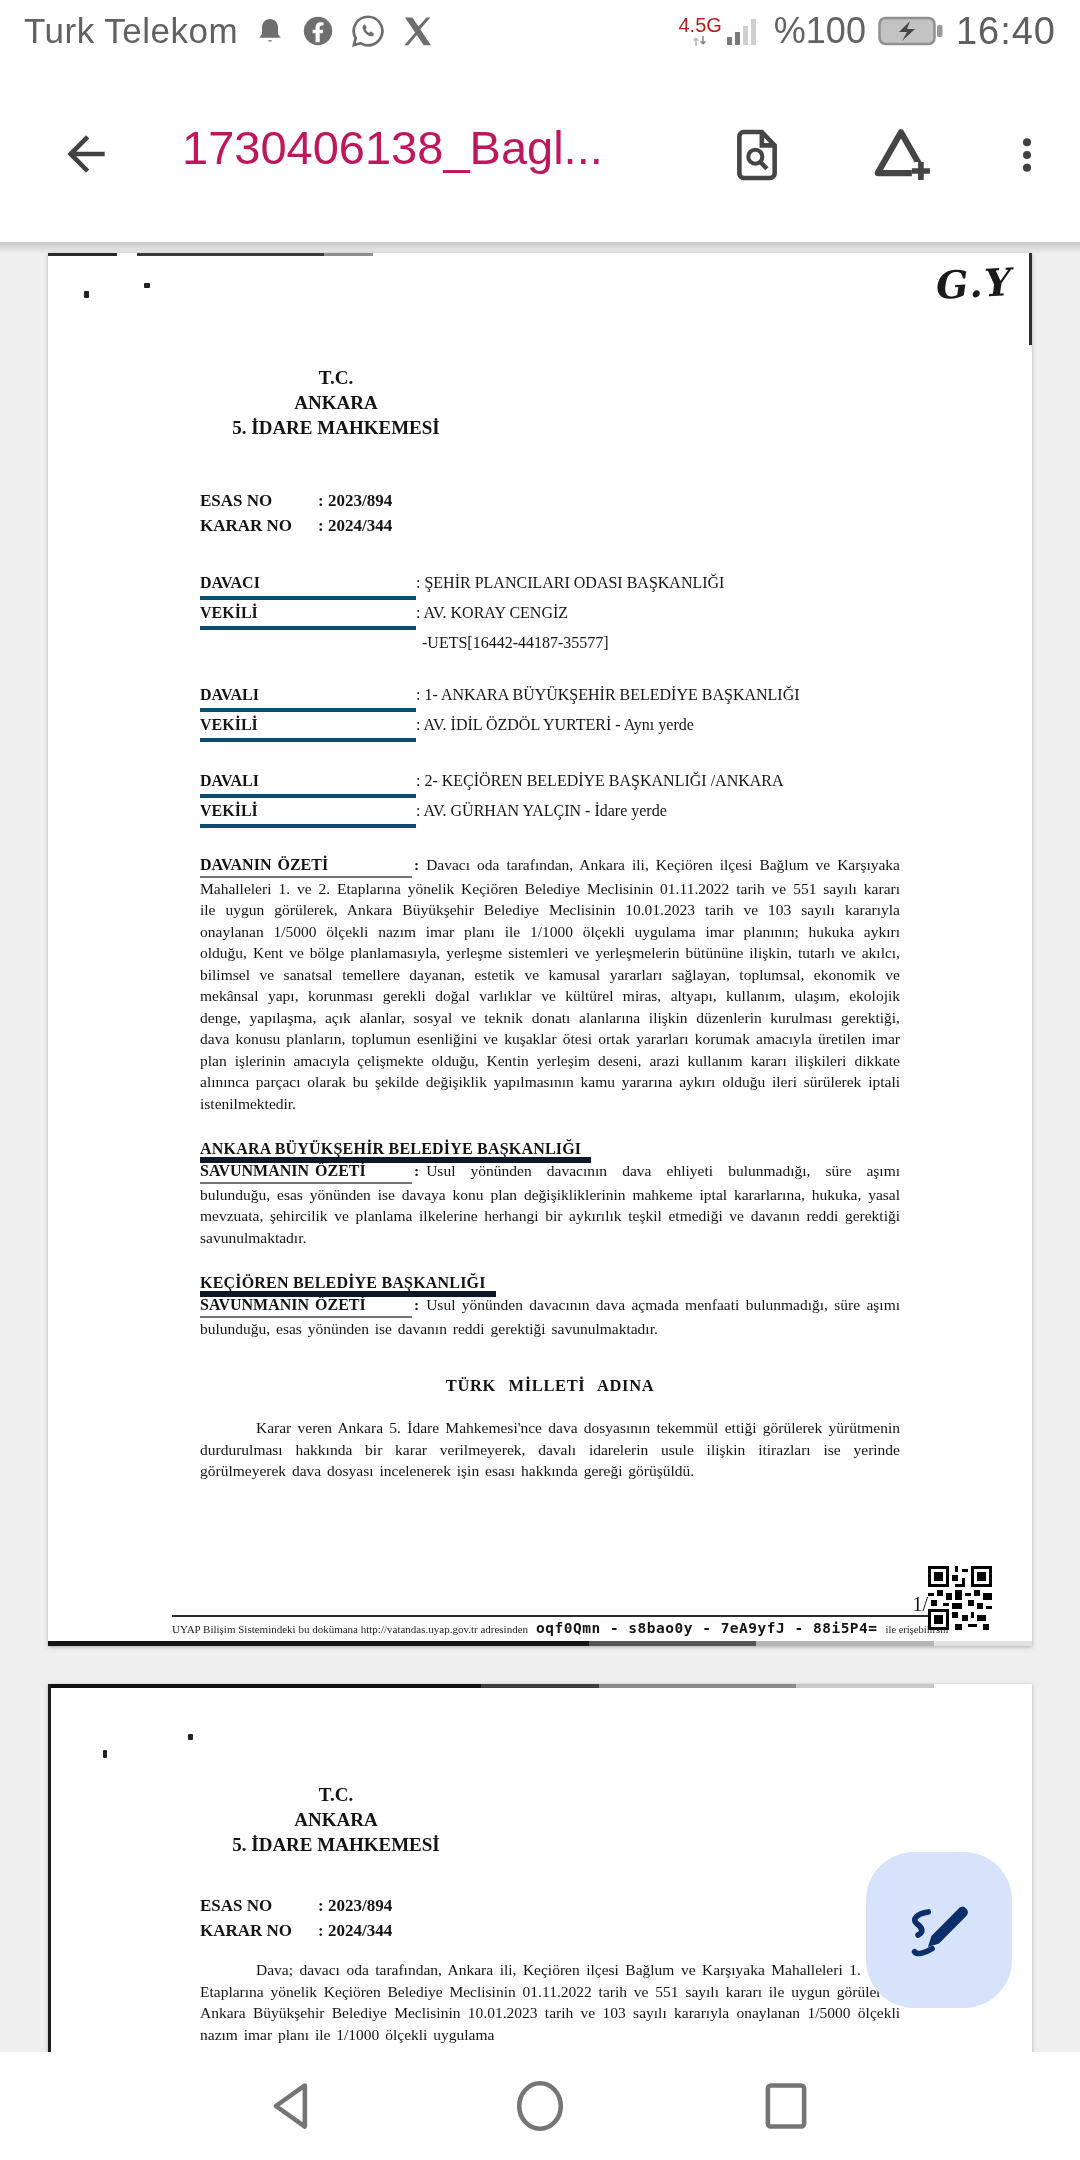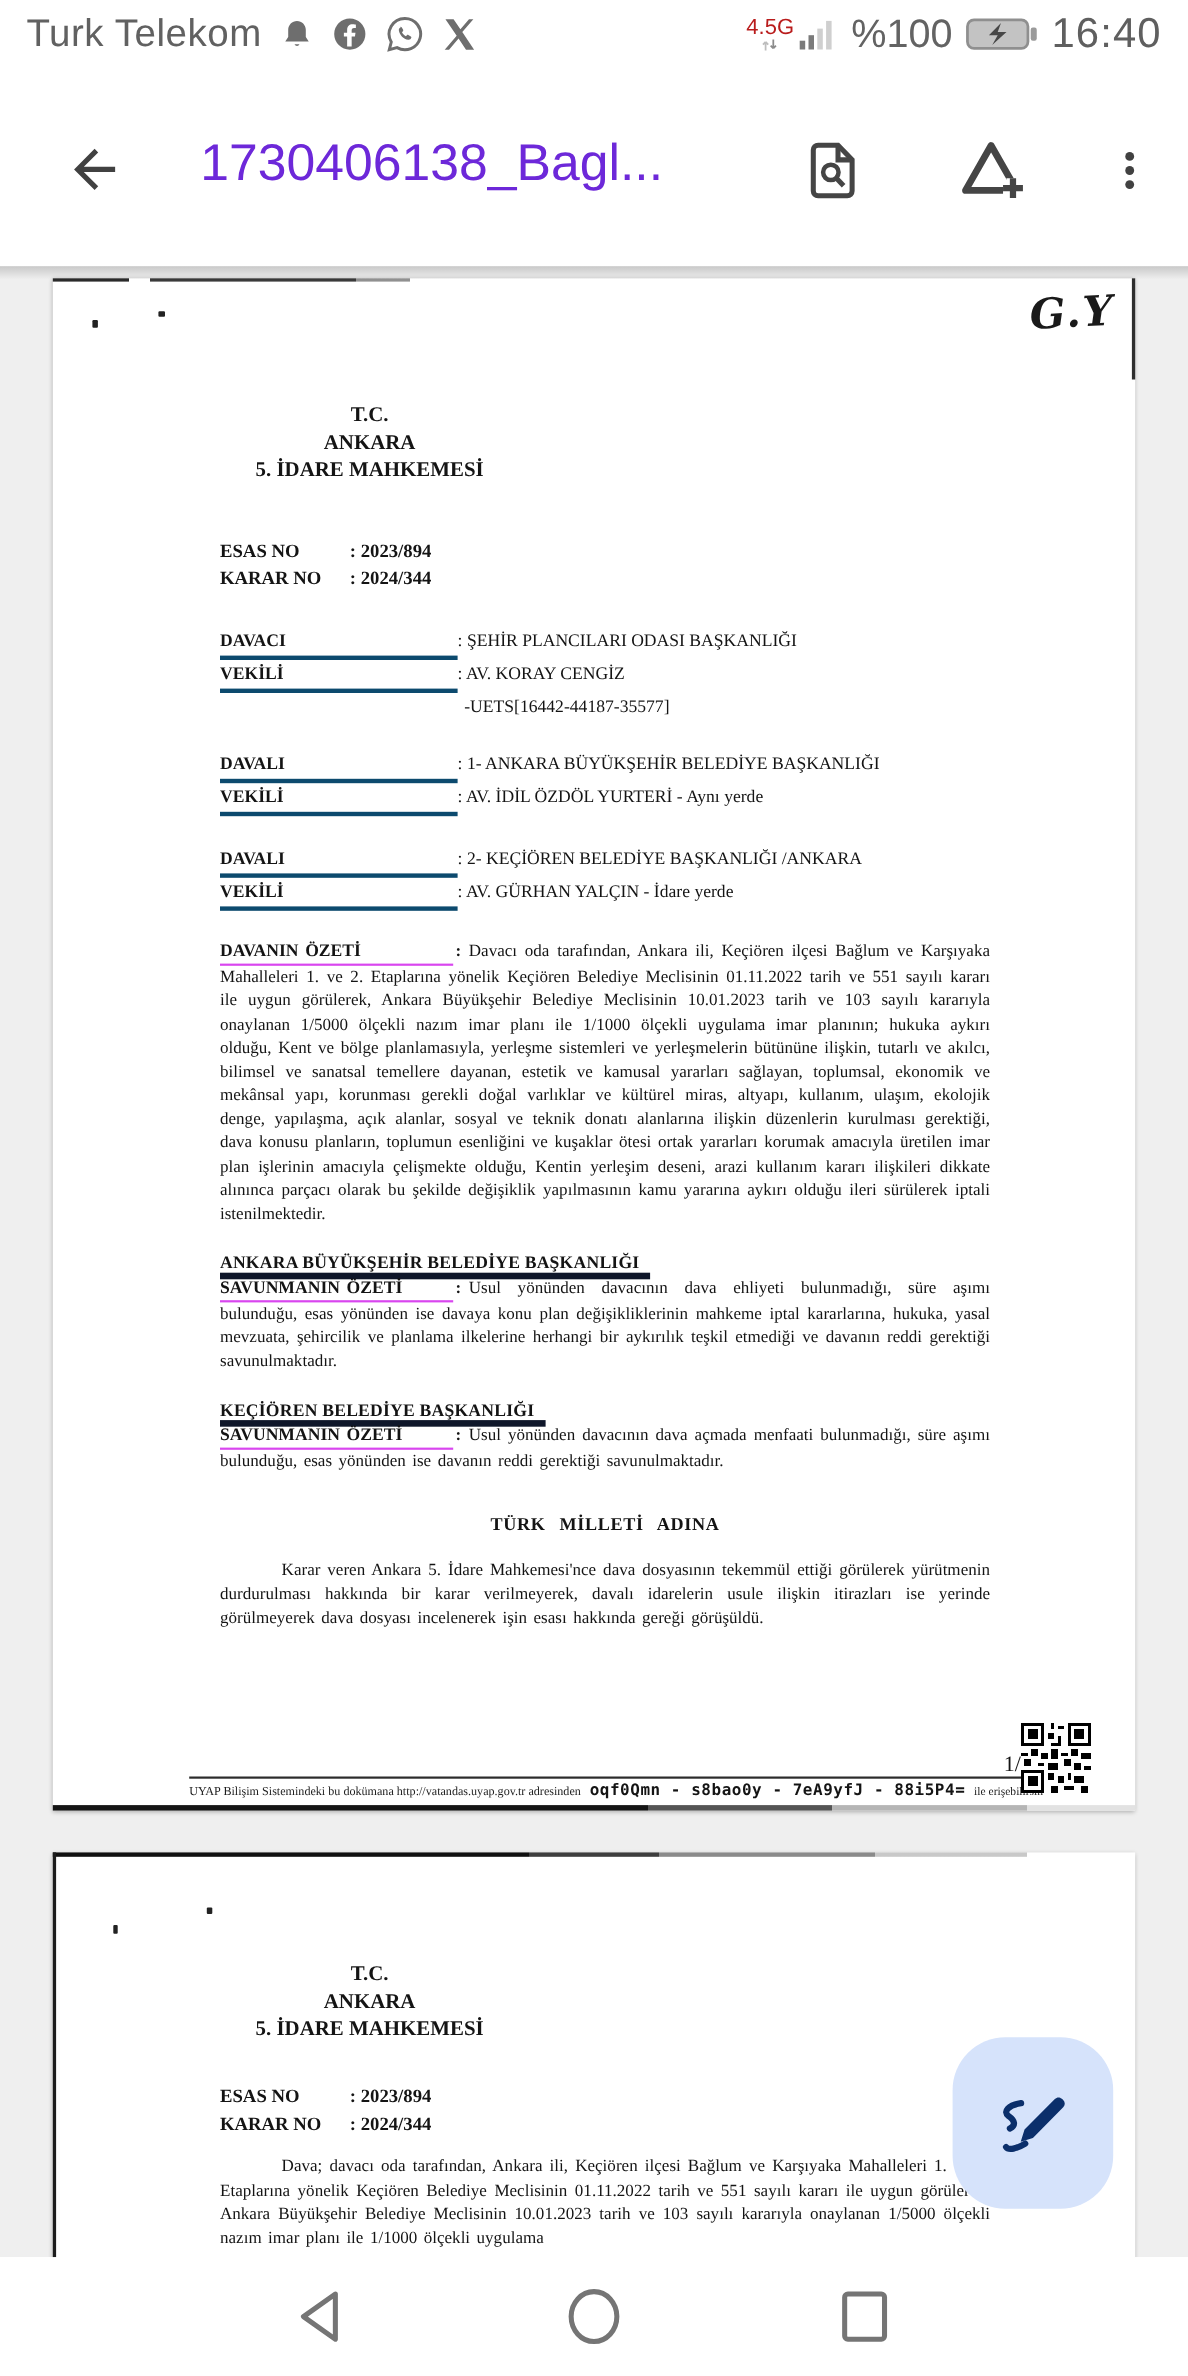--- a/index.html
+++ b/index.html
@@ -18,21 +18,21 @@
   .pct{font-size:36px;color:#636363;margin-left:12px;}
   .clock{font-size:38px;color:#5f5f5f;margin-left:12px;letter-spacing:1px;}
 
   
   .app-bar{position:absolute;top:62px;left:0;right:0;height:180px;background:#fff;}
   .appbar-shadow{position:absolute;top:242px;left:0;right:0;height:12px;
     background:linear-gradient(rgba(0,0,0,.16),rgba(0,0,0,0));z-index:5;}
   .icon-btn{background:none;border:none;padding:0;margin:0;cursor:pointer;position:absolute;
     display:flex;align-items:center;justify-content:center;}
   .back-btn{left:56px;top:62px;width:60px;height:60px;}
-  .doc-title{position:absolute;left:182px;top:58px;font-size:47px;color:#6d28d9;
+  .doc-title{position:absolute;left:182px;top:58px;font-size:47px;color:#be185d;
     white-space:nowrap;max-width:520px;overflow:hidden;}
   .act-find{left:726px;top:62px;width:62px;height:62px;}
   .act-drive{left:868px;top:60px;width:66px;height:66px;}
   .act-more{left:1004px;top:62px;width:46px;height:62px;}
 
   
   .content{position:absolute;top:242px;left:0;right:0;height:1810px;background:#efefef;overflow:hidden;}
   .page{position:absolute;left:48px;width:984px;background:#fff;color:#141414;
     font-family:"Liberation Serif",serif;box-shadow:0 1px 4px rgba(0,0,0,.28);}
   .page1{top:11px;height:1393px;}
@@ -58,21 +58,21 @@
   .case-rows{margin-top:48px;}
   .case-row{display:flex;font-weight:bold;font-size:17px;line-height:25px;}
   .case-label{width:118px;}
   .party-groups{margin-top:32px;}
   .party-group{margin-bottom:26px;}
   .party-row{display:flex;font-size:16px;line-height:26px;}
   .party-label{width:216px;font-weight:bold;border-bottom:4px solid #0c4a6e;box-sizing:border-box;}
   .party-extra{margin-left:222px;font-size:16px;line-height:26px;}
   .para{margin:0;font-size:15.5px;line-height:21.5px;text-align:justify;word-spacing:2px;}
   .inline-label{display:inline-block;min-width:212px;font-size:16px;font-weight:bold;
-    border-bottom:2px solid #d946ef;box-sizing:border-box;}
+    border-bottom:2px solid #737373;box-sizing:border-box;}
   .colon{margin:0 7px 0 2px;font-weight:bold;}
   .dava-para{margin-top:18px;}
   .section-heading{margin-top:24px;font-size:16px;font-weight:bold;line-height:22px;}
   .section-heading span{border-bottom:6px solid #0f172a;padding-right:10px;letter-spacing:.2px;}
   .adina{margin-top:36px;font-size:16.5px;font-weight:bold;text-align:center;
     word-spacing:8px;letter-spacing:.6px;line-height:22px;font-family:Liberation Serif, serif;}
   .indent{text-indent:56px;}
   .karar-para{margin-top:20px;}
   .p2-para{margin-top:16px;}
   .page2 .court-header{padding-top:98px;}

